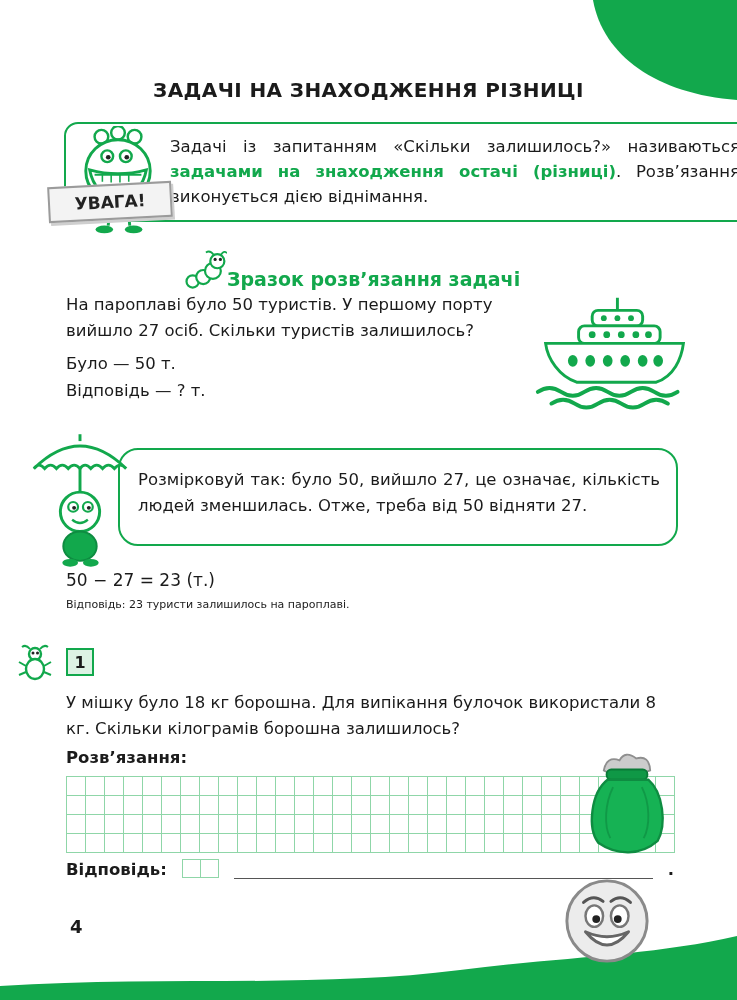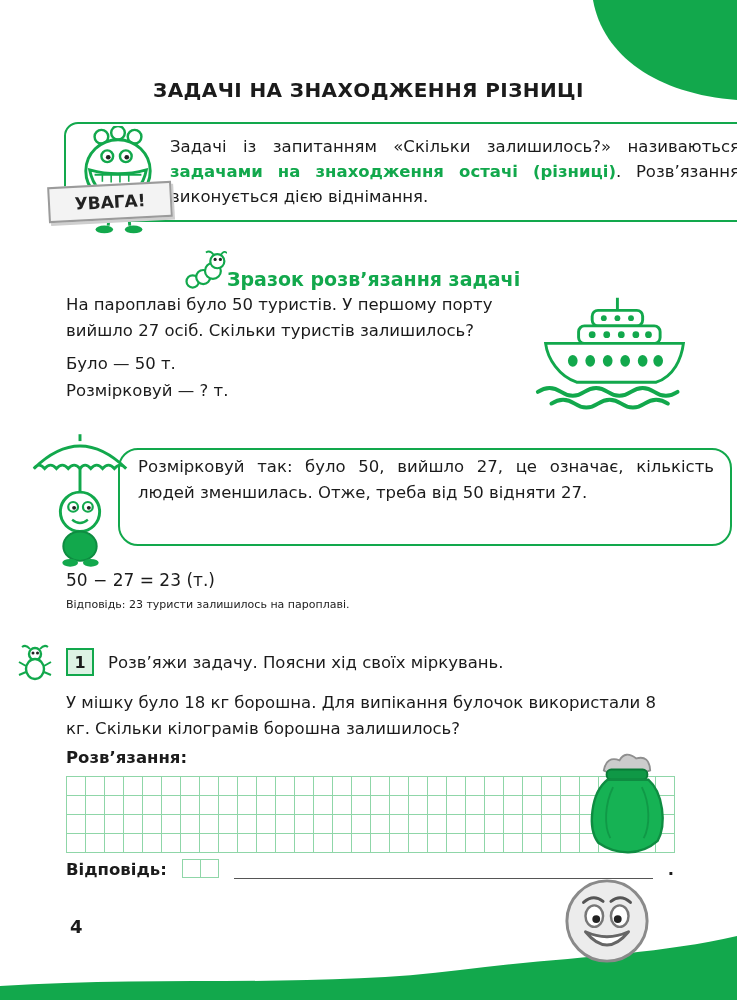--- a/index.html
+++ b/index.html
@@ -25,23 +25,23 @@
   }
   
   .sample-head{top:248px;left:183px;display:flex;align-items:flex-end;}
   .sample-head .txt{font-size:19px;font-weight:bold;color:#12a84c;padding-bottom:2px;}
   .caterpillar{width:44px;height:44px;}
   .problem{top:292px;left:66px;width:482px;font-size:16.5px;line-height:1.6;}
   .given{top:350px;left:66px;font-size:16.5px;line-height:1.65;}
   .ship{top:292px;left:532px;width:165px;height:128px;}
   
   .think-box{
-    top:448px;left:118px;width:614px;min-height:98px;box-sizing:border-box;
+    top:448px;left:118px;width:560px;min-height:98px;box-sizing:border-box;
     border:2.5px solid #12a84c;border-radius:20px;
-    padding:4px 16px 12px 18px;font-size:16.5px;line-height:1.55;text-align:justify;
+    padding:17px 16px 12px 18px;font-size:16.5px;line-height:1.55;text-align:justify;
   }
   .umbrella{top:430px;left:26px;width:108px;height:140px;}
   .equation{top:570px;left:66px;font-size:17px;}
   .sample-answer{top:598px;left:66px;font-size:11px;}
   
   .task-row{top:642px;left:16px;display:flex;align-items:center;gap:10px;}
   .bug{width:40px;height:40px;}
   .task-num{
     width:28px;height:28px;box-sizing:border-box;border:2px solid #12a84c;background:#ddf2e4;
     display:flex;align-items:center;justify-content:center;font-weight:bold;font-size:16px;
@@ -116,21 +116,21 @@
       <circle cx="36.5" cy="11" r="1.8" fill="#222"></circle>
       <circle cx="42.5" cy="11" r="1.8" fill="#222"></circle>
     </svg>
     <span class="txt">Зразок розв’язання задачі</span>
   </div>
 
   <div class="abs problem">На пароплаві було 50 туристів. У першому порту вийшло 27 осіб. Скільки туристів залишилось?</div>
 
   <div class="abs given">
     <div>Було — 50 т.</div>
-    <div>Розмірковуй — ? т.</div>
+    <div>Відповідь — ? т.</div>
   </div>
 
   <svg class="abs ship" viewBox="0 0 170 130">
     <line x1="88" y1="5" x2="88" y2="19" stroke="#12a84c" stroke-width="3"></line>
     <rect x="62" y="18" width="52" height="16" rx="6" fill="#fff" stroke="#12a84c" stroke-width="3"></rect>
     <circle cx="74" cy="26" r="3" fill="#12a84c"></circle>
     <circle cx="88" cy="26" r="3" fill="#12a84c"></circle>
     <circle cx="102" cy="26" r="3" fill="#12a84c"></circle>
     <rect x="48" y="34" width="84" height="18" rx="6" fill="#fff" stroke="#12a84c" stroke-width="3"></rect>
     <circle cx="62" cy="43" r="3.5" fill="#12a84c"></circle>
@@ -176,21 +176,20 @@
       <path d="M14,7 Q10,2 6,5 M24,7 Q28,2 32,5" stroke="#12a84c" stroke-width="2" fill="none"></path>
       <circle cx="19" cy="12" r="6" fill="#fff" stroke="#12a84c" stroke-width="2.4"></circle>
       <circle cx="17" cy="11" r="1.5" fill="#222"></circle>
       <circle cx="21.5" cy="11" r="1.5" fill="#222"></circle>
       <ellipse cx="19" cy="27" rx="9" ry="10" fill="#fff" stroke="#12a84c" stroke-width="2.4"></ellipse>
       <path d="M10,24 L3,20 M10,30 L3,33 M28,24 L35,20 M28,30 L35,33" stroke="#12a84c" stroke-width="2"></path>
     </svg>
     <div class="task-num">
       <span>1</span>
     </div>
-    <span class="task-instr">Розв’яжи задачу. Поясни хід своїх міркувань.</span>
   </div>
 
   <div class="abs task-text">У мішку було 18 кг борошна. Для випікання булочок використали 8 кг. Скільки кілограмів борошна залишилось?</div>
 
   <div class="abs solution-label">Розв’язання:</div>
 
   <div class="abs grid"></div>
 
   <svg class="abs flour-bag" viewBox="0 0 110 120">
     <path d="M30,26 Q33,10 47,15 Q53,4 65,13 Q79,9 80,26 Q66,32 55,30 Q42,33 30,26 Z" fill="#cccccc" stroke="#8f8f8f" stroke-width="2"></path>

